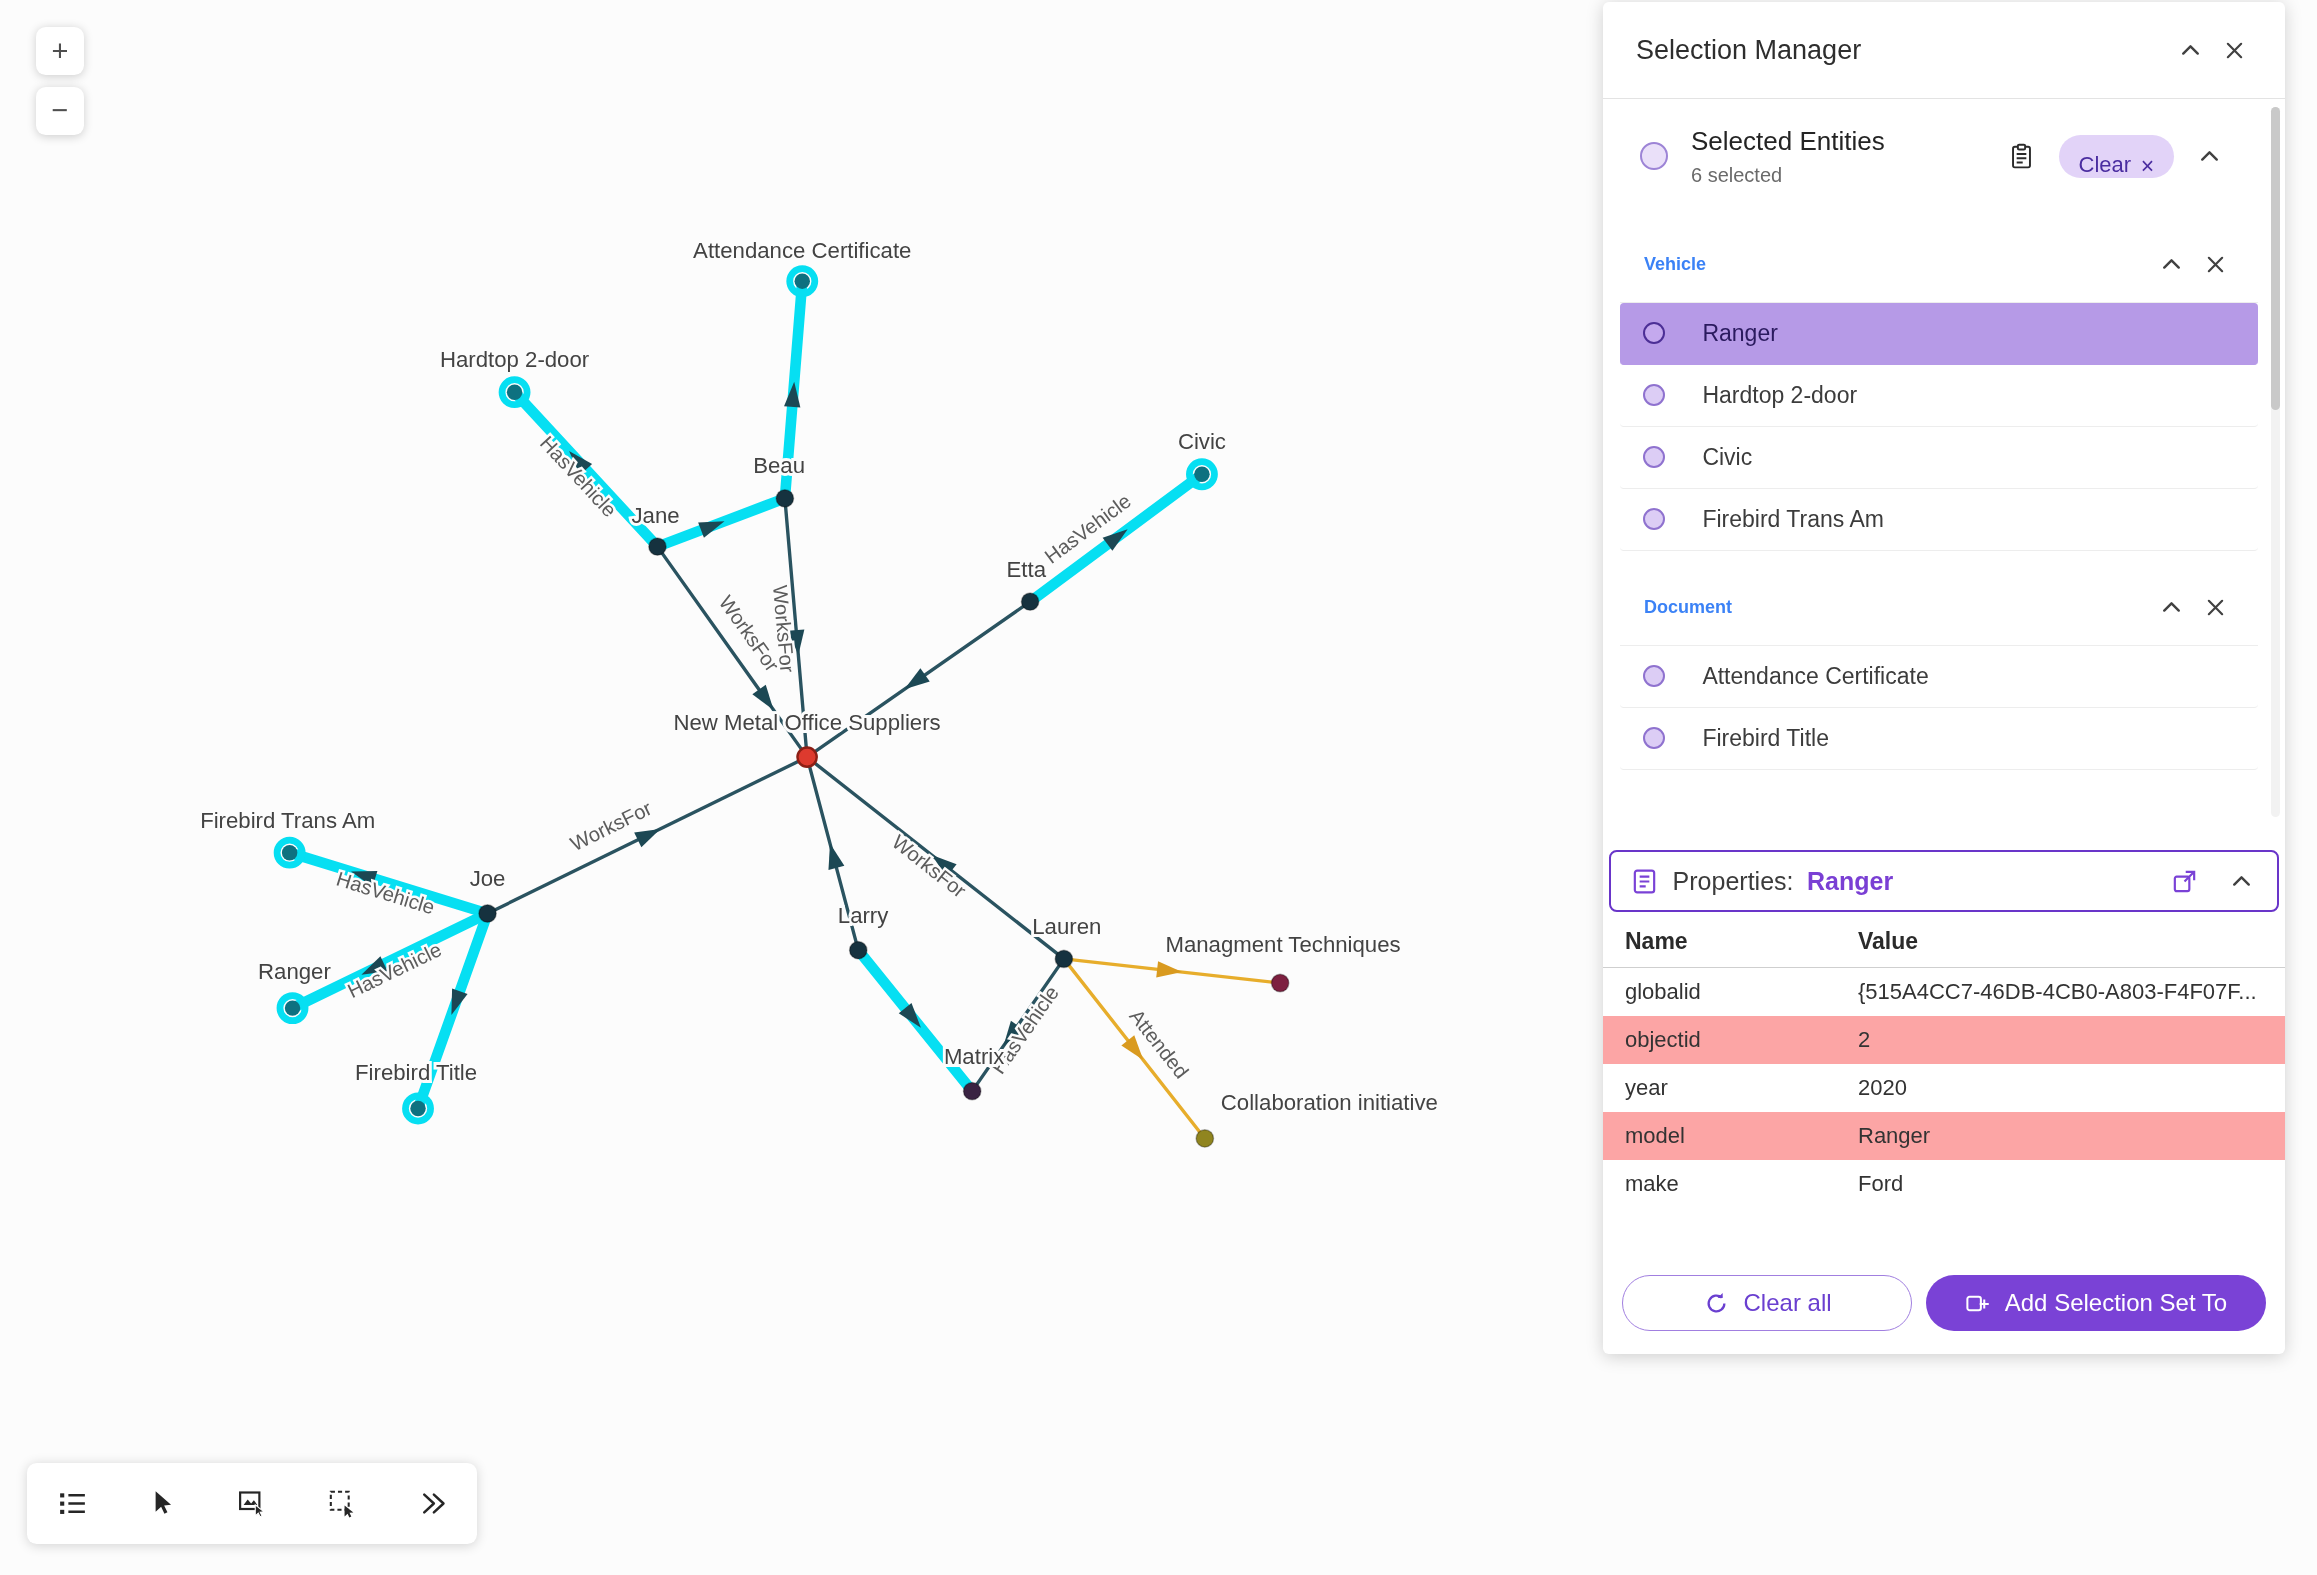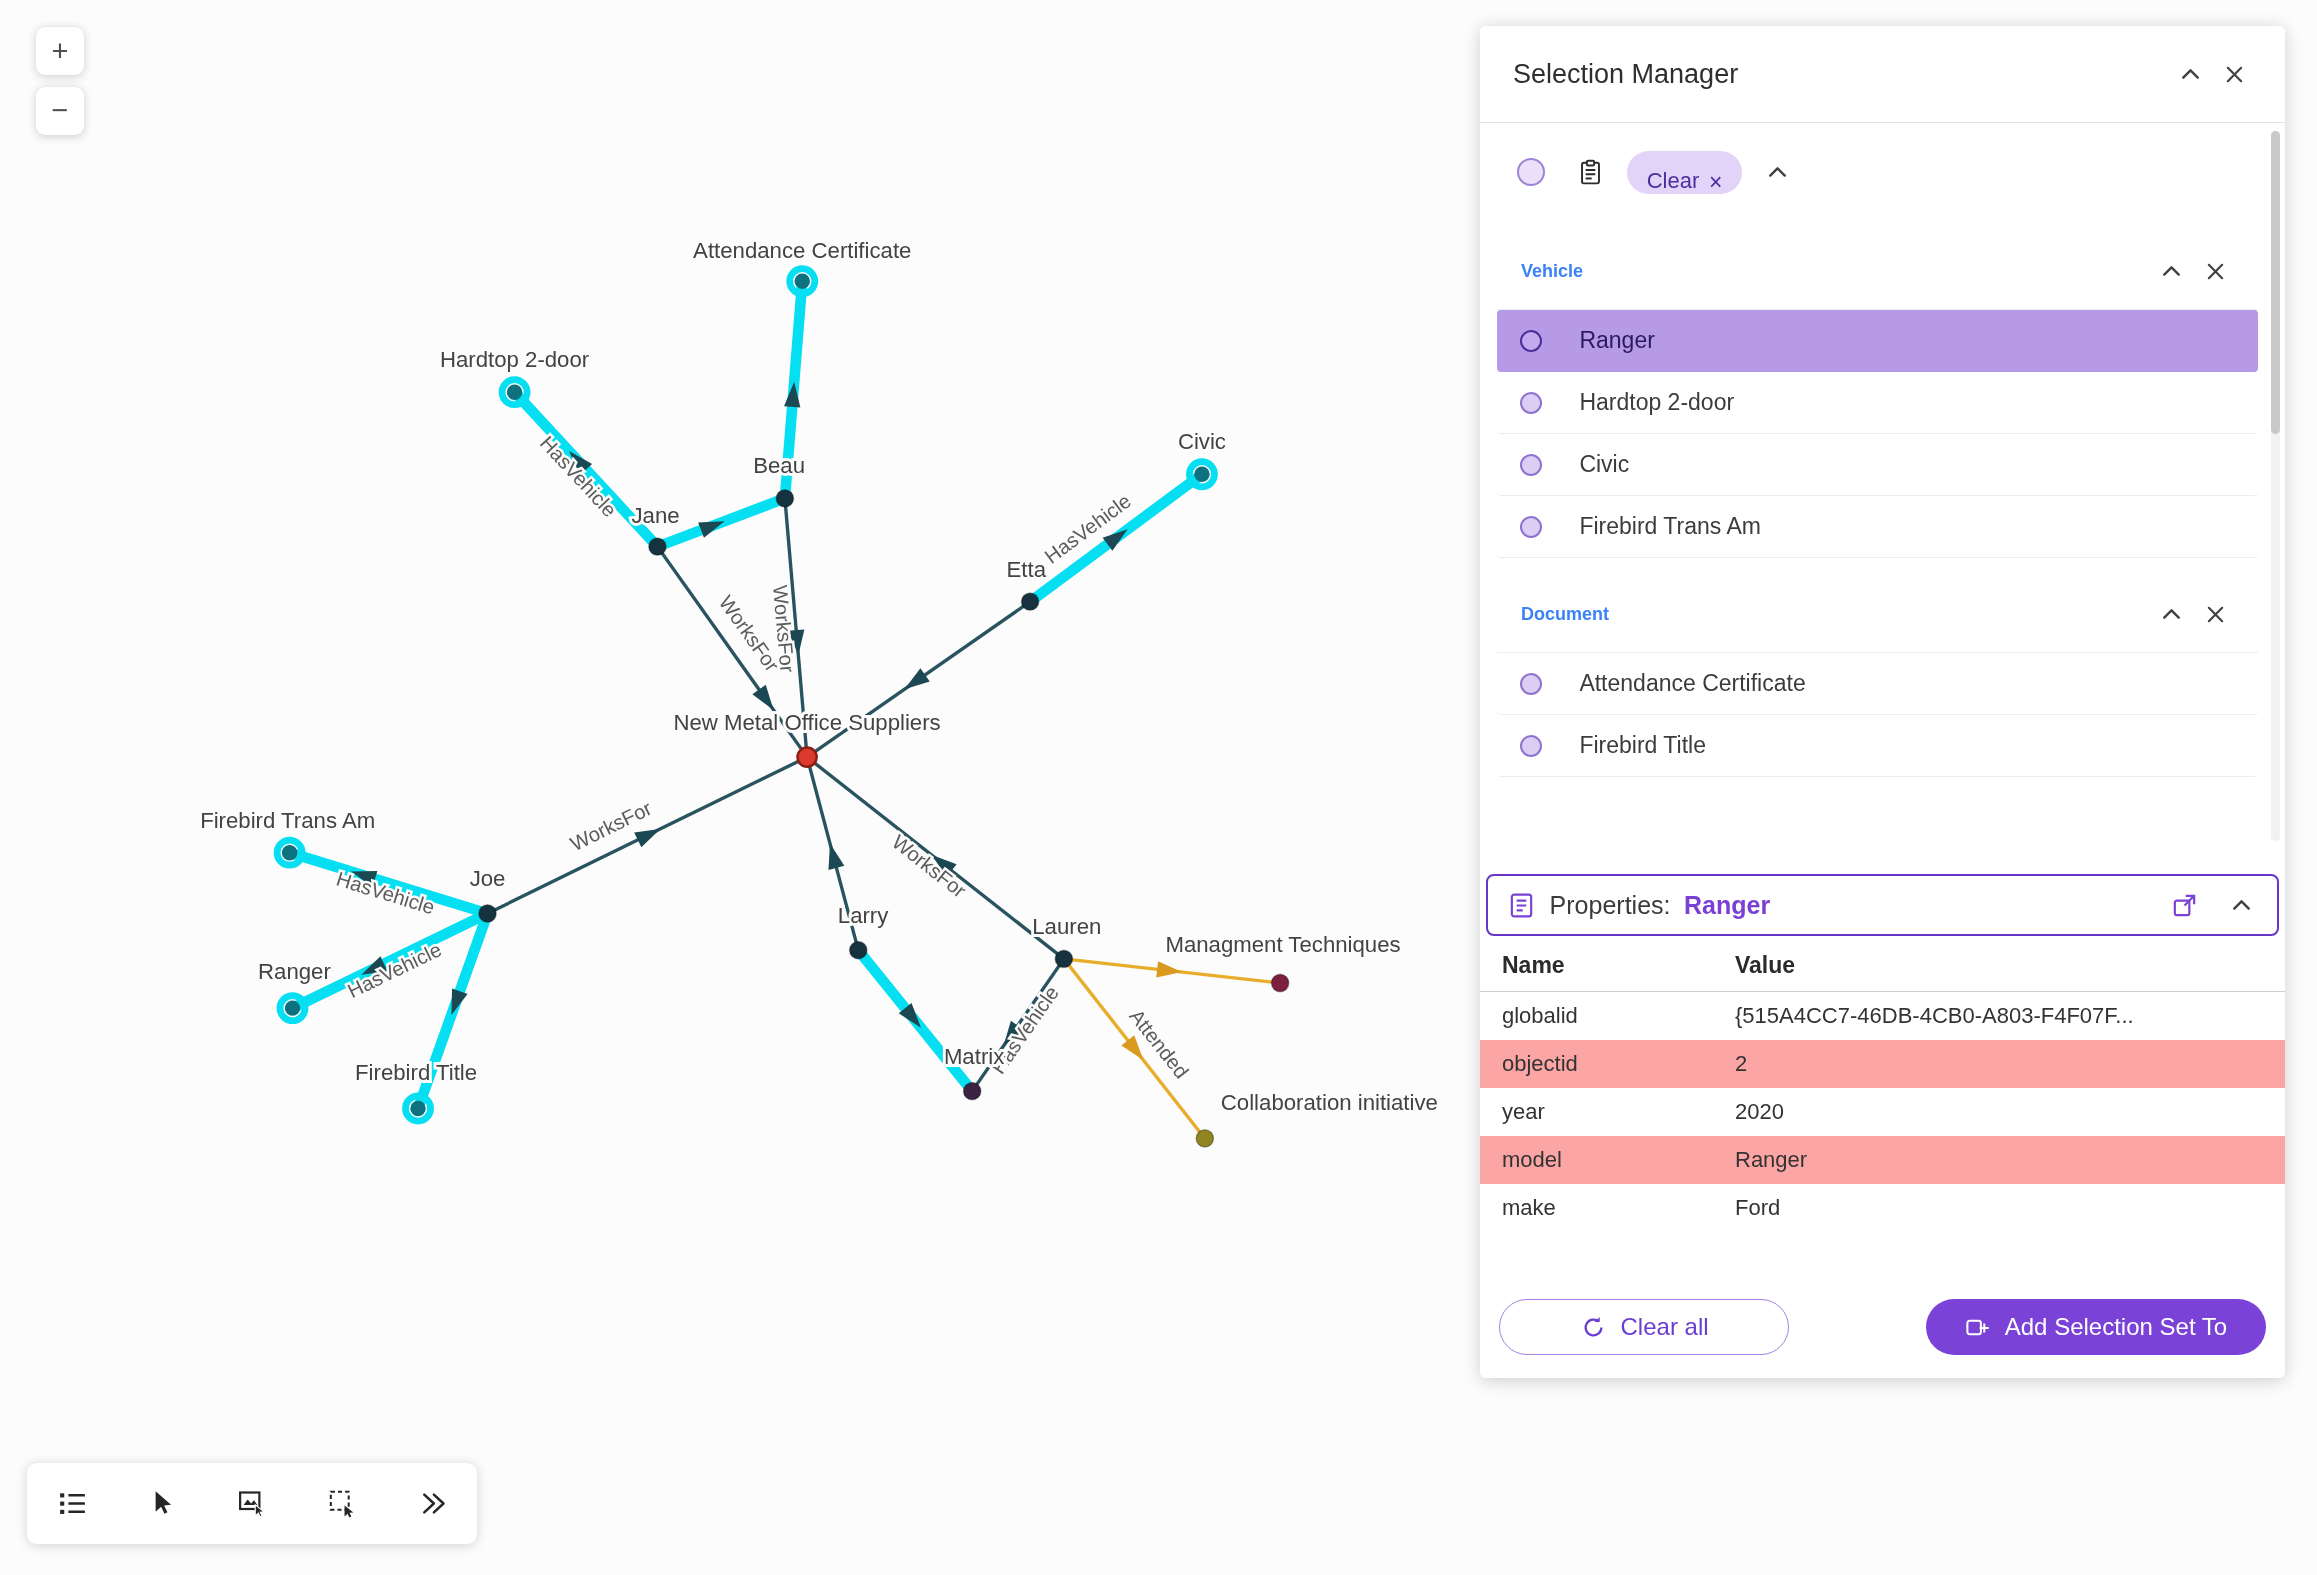--- a/index.html
+++ b/index.html
@@ -38,21 +38,21 @@
     background:#fff; border-radius:9.7px; box-shadow:0 1.9px 11.6px rgba(0,0,0,.16);
     display:flex; align-items:center; justify-content:space-around; z-index:5;
   }
   .tool-btn {
     width:62px; height:62px; border:none; background:transparent; border-radius:7.7px;
     display:flex; align-items:center; justify-content:center; cursor:pointer; color:#262626;
   }
   .tool-btn svg { width:33px; height:33px; }
   
   .panel {
-    position:absolute; top:26px; right:32px; width:805px; height:1352px;
+    position:absolute; top:2px; right:32px; width:682px; height:1352px;
     background:#fff; border-radius:5.8px; box-shadow:0 2.9px 17.4px rgba(0,0,0,.18);
     display:flex; flex-direction:column; z-index:10;
   }
   .panel-header {
     height:97px; flex:0 0 auto; display:flex; align-items:center;
     padding:0 29px 0 33px; border-bottom:1px solid #e3e3e3;
   }
   .panel-title { flex:1; font-size:27px; font-weight:500; color:#2e2e2e; }
   .icon-btn {
     border:none; background:transparent; cursor:pointer; color:#414141;
@@ -316,20 +316,24 @@
     <button class="icon-btn">
       <svg class="icon-svg" viewBox="0 0 24 24">
         <path d="M6.5 6.5l11 11M17.5 6.5l-11 11" stroke="currentColor" stroke-width="1.8" stroke-linecap="round" fill="none"></path>
       </svg>
     </button>
   </div>
 
   <div class="scroll-area">
     <div class="sel-entities">
       <span class="sel-circle"></span>
+      <span class="sel-text">
+        <div class="sel-label">Selected Entities</div>
+        <div class="sel-count">6 selected</div>
+      </span>
       <button class="icon-btn clip-btn">
         <svg class="icon-svg" viewBox="0 0 24 24">
           <rect x="5" y="4" width="14" height="17" rx="1.5" fill="none" stroke="#2b2b2b" stroke-width="1.6"></rect>
           <rect x="9" y="2.2" width="6" height="4" rx="1" fill="#fff" stroke="#2b2b2b" stroke-width="1.6"></rect>
           <path d="M8 10h8M8 13.5h8M8 17h5" stroke="#2b2b2b" stroke-width="1.6" fill="none"></path>
         </svg>
       </button>
       <button class="clear-pill">
         <span>Clear</span>
         <span class="x">×</span>

